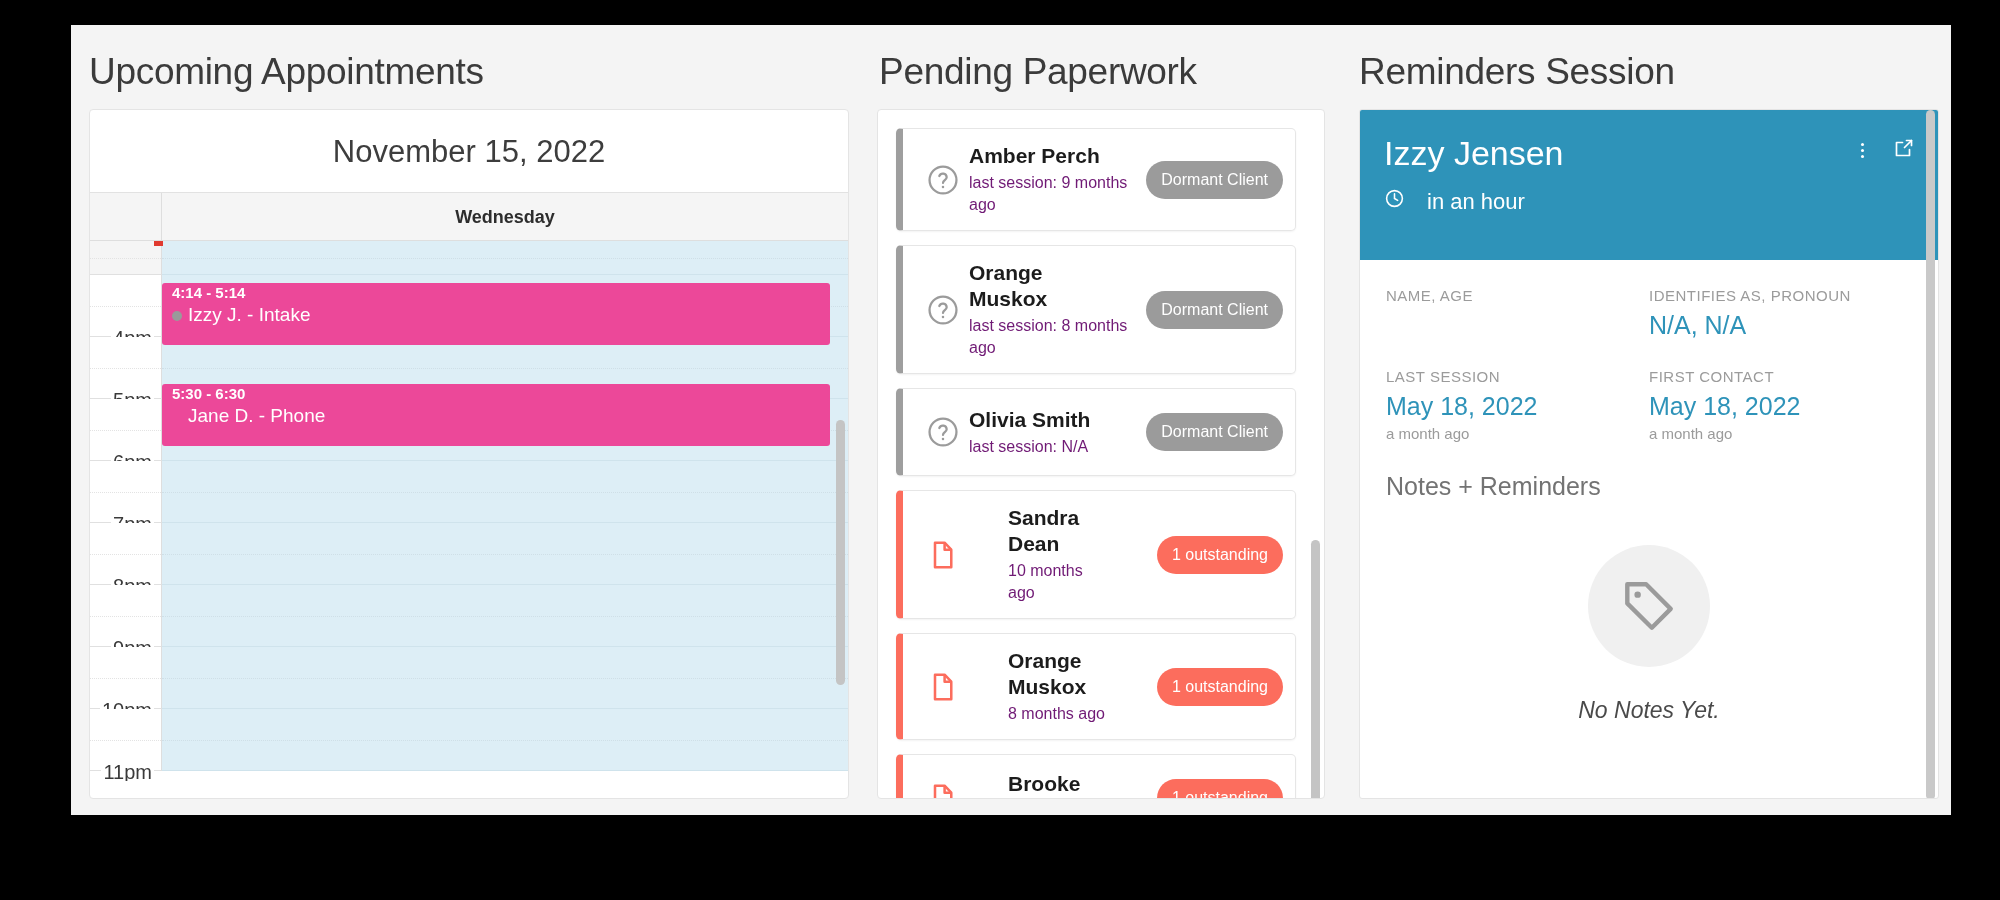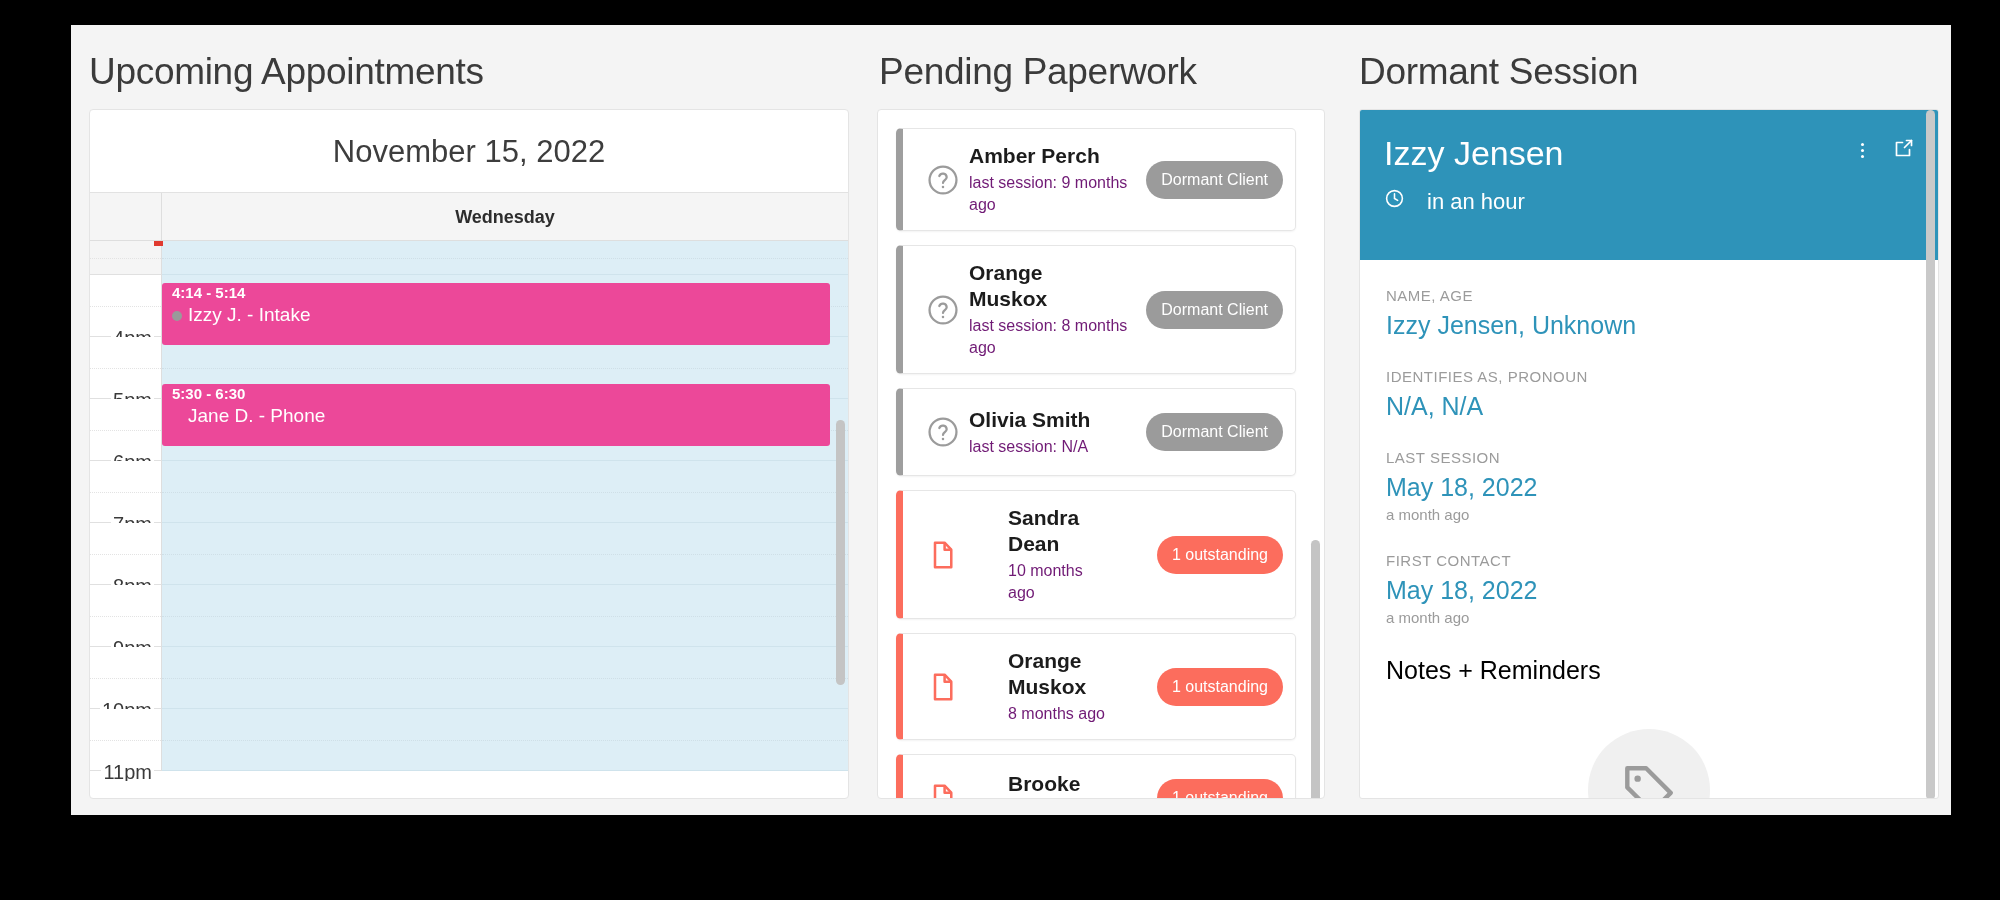--- a/index.html
+++ b/index.html
@@ -173,33 +173,33 @@
     display: flex; align-items: center; gap: 22px;
   }
   .head-actions {
     position: absolute; right: 22px; top: 26px;
     display: flex; align-items: center; gap: 22px;
   }
   .dots { display: flex; flex-direction: column; gap: 3px; padding: 2px 6px; }
   .dots i { width: 3px; height: 3px; background: #fff; border-radius: 50%; display: block; }
 
   .sess-body { padding: 26px 26px 0 26px; }
-  .field-grid { display: flex; flex-wrap: wrap; flex-direction: column; }
+  .field-grid { display: flex; flex-wrap: wrap; }
   .field { width: 50%; margin-bottom: 26px; }
   .field-label {
     font-size: 15px; color: #9b9b9b; letter-spacing: 0.5px;
     text-transform: uppercase; line-height: 20px;
   }
   .field-value {
     font-size: 25px; color: #2e93b9; font-weight: 400;
     line-height: 32px; margin-top: 3px;
   }
   .field-meta { font-size: 15px; color: #9b9b9b; line-height: 20px; margin-top: 2px; }
 
-  .notes-title { font-size: 25px; color: #000000; margin-top: 2px; }
+  .notes-title { font-size: 25px; color: #737373; margin-top: 2px; }
   .notes-empty { text-align: center; padding-top: 44px; }
   .notes-circle {
     width: 122px; height: 122px; border-radius: 50%;
     background: #f0f0f0; margin: 0 auto;
     display: flex; align-items: center; justify-content: center;
   }
   .notes-msg {
     font-size: 23px; color: #4a4a4a; font-style: italic;
     margin-top: 30px;
   }
@@ -390,21 +390,21 @@
           </div>
           <div class="pw-badge red">1 outstanding</div>
         </div>
 
       </div>
       <div class="paper-scroll"></div>
     </div>
   </div>
 
   <div class="col" id="col-session">
-    <div class="col-title">Dormant Session</div>
+    <div class="col-title">Reminders Session</div>
 
     <div class="sess-card">
 
       <div class="sess-head">
         <div class="sess-name">Izzy Jensen</div>
         <div class="sess-when">
           <span>
             <svg width="21" height="21" viewBox="0 0 24 24" fill="none" stroke="#ffffff" stroke-width="1.8">
               <circle cx="12" cy="12" r="9"></circle>
               <path d="M12 6.6V12l3.6 2.2" stroke-linecap="round"></path>
@@ -427,21 +427,20 @@
             </svg>
           </span>
         </div>
       </div>
 
       <div class="sess-body">
         <div class="field-grid">
 
           <div class="field">
             <div class="field-label">NAME, AGE</div>
-            <div class="field-value">Izzy Jensen, Unknown</div>
           </div>
 
           <div class="field">
             <div class="field-label">IDENTIFIES AS, PRONOUN</div>
             <div class="field-value">N/A, N/A</div>
           </div>
 
           <div class="field">
             <div class="field-label">LAST SESSION</div>
             <div class="field-value">May 18, 2022</div>

